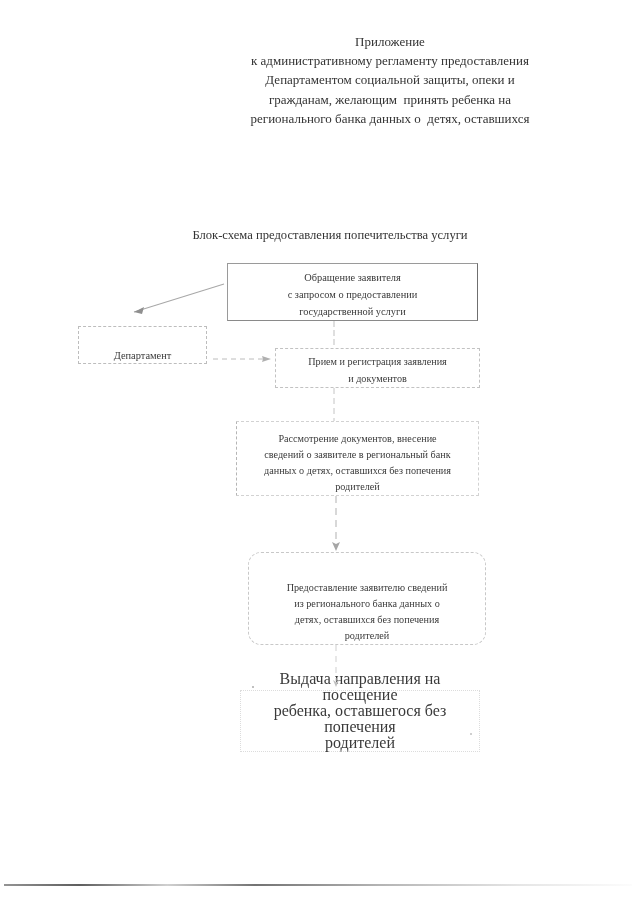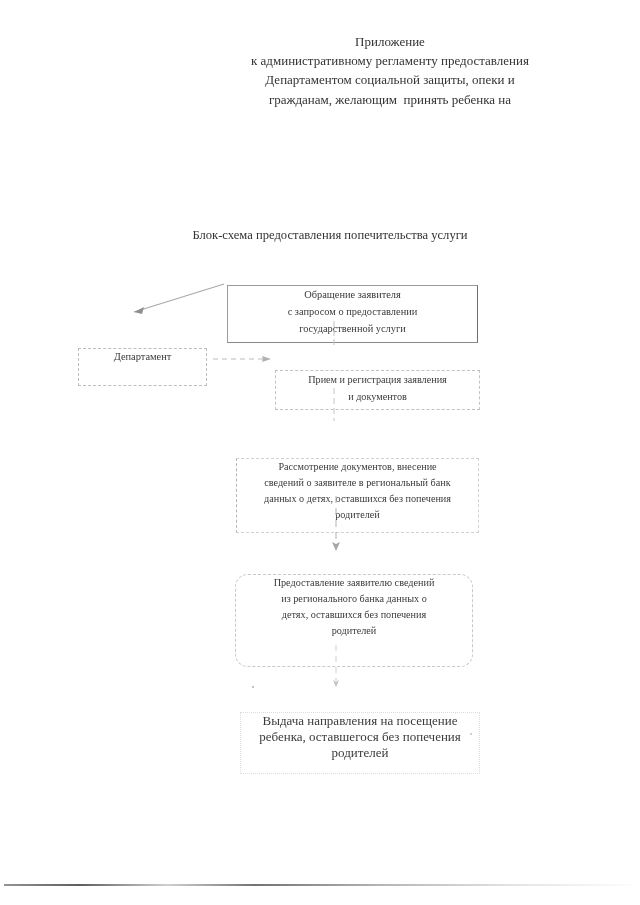--- a/index.html
+++ b/index.html
@@ -42,26 +42,25 @@
     text-align: center;
     font-size: 12.6px;
     color: #333333;
   }
 
   
   .node {
     position: absolute;
     box-sizing: border-box;
     display: flex;
-    align-items: flex-start;
+    align-items: flex-end;
     justify-content: center;
     text-align: center;
     color: #3a3a3a;
     background: transparent;
-    margin-top: 22px;
   }
   .node .node-text {
     display: block;
     white-space: pre-line;
   }
 
   
   #node-request {
     left: 227px;
     top: 263px;
@@ -92,49 +91,49 @@
     width: 205px;
     height: 40px;
     border: 1px dashed #c2c2c2;
     font-size: 10.2px;
     line-height: 17px;
   }
 
   
   #node-review {
     left: 236px;
-    top: 436px;
+    top: 421px;
     width: 243px;
     height: 75px;
     border: 1px dashed #d2d2d2;
     border-left-color: #b5b5b5;
     font-size: 10.2px;
     line-height: 16px;
   }
 
   
   #node-provide {
-    left: 235px;
+    left: 248px;
     top: 552px;
     width: 238px;
     height: 93px;
     border: 1px dashed #c8c8c8;
     border-radius: 13px;
     font-size: 10.2px;
     line-height: 16px;
   }
 
   
   #node-referral {
     left: 240px;
     top: 690px;
     width: 240px;
     height: 62px;
     border: 1px dotted #dcdcdc;
-    font-size: 13px;
+    font-size: 16px;
     line-height: 16px;
   }
 
   
   .connector {
     position: absolute;
   }
   .connector svg {
     display: block;
     overflow: visible;
@@ -177,20 +176,21 @@
   }
 </style>
 </head>
 <body>
 
 <div id="appendix-header">
   <span class="hdr-line">Приложение</span>
   <span class="hdr-line">к административному регламенту предоставления</span>
   <span class="hdr-line">Департаментом социальной защиты, опеки и</span>
   <span class="hdr-line">гражданам, желающим  принять ребенка на</span>
+  <span class="hdr-line">регионального банка данных о  детях, оставшихся</span>
 </div>
 
 <div id="chart-title">Блок-схема предоставления попечительства услуги</div>
 
 <div class="node" id="node-request">
   <span class="node-text">Обращение заявителя
 с запросом о предоставлении
 государственной услуги</span>
 </div>
 

